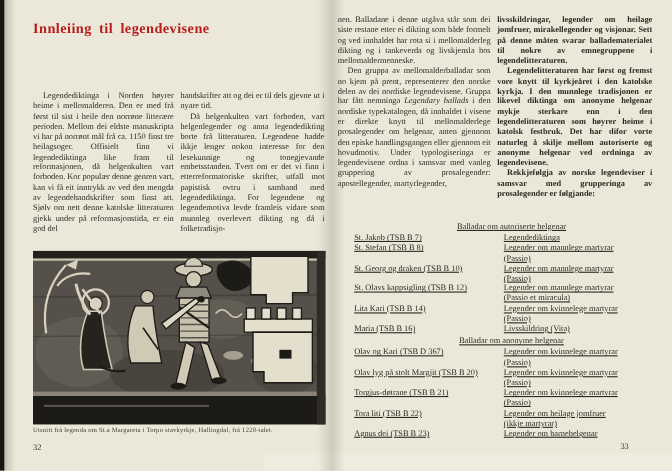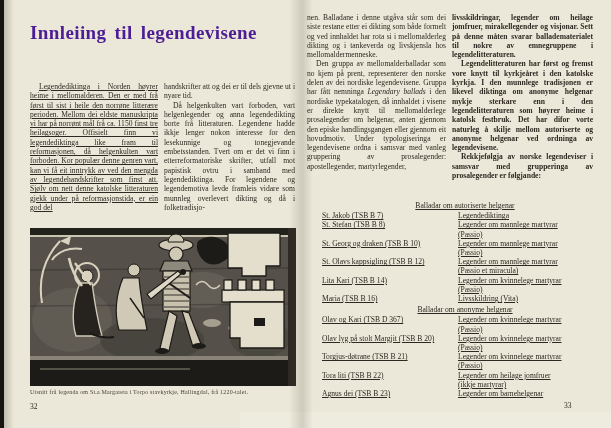--- a/index.html
+++ b/index.html
@@ -11,27 +11,27 @@
   }
   .spread{position:absolute;inset:0;background:#ebe8d9;}
   .book-left-edge{position:absolute;left:0;top:0;width:4px;height:428px;background:#17150f;}
   .left-edge-shade{position:absolute;left:4px;top:0;width:10px;height:428px;
     background:linear-gradient(90deg,rgba(40,35,25,.22),rgba(40,35,25,0));}
   .gutter{position:absolute;left:289px;top:0;width:24px;height:428px;
     background:linear-gradient(90deg,rgba(60,52,35,0),rgba(60,52,35,.16) 55%,rgba(60,52,35,0));}
   .bottom-sheet{position:absolute;left:240px;top:412px;width:371px;height:16px;background:#f0eee1;opacity:.55;}
 
   .page-title{
-    position:absolute;left:30px;top:9px;font-size:19px;letter-spacing:.4px;word-spacing:3px;
-    color:#4c1d95;
+    position:absolute;left:30px;top:9px;font-size:13px;letter-spacing:.4px;word-spacing:3px;
+    color:#b91c1c;
   }
   .col{position:absolute;text-align:justify;font-size:7.6px;line-height:9.3px;color:#2d2821;}
   .col p{margin:0;}
   .col p.indent{text-indent:9px;}
-  #lcol1{left:30px;top:82px;width:128px;text-decoration:underline;}
+  #lcol1{left:30px;top:82px;width:128px;}
   #lcol2{left:164px;top:82px;width:131px;}
   #rcol1{left:307px;top:13px;width:139px;}
   #rcol2{left:452px;top:13px;width:141px;font-weight:bold;}
   .ital{font-style:italic;}
 
   .photo{position:absolute;left:30px;top:228px;width:266px;height:158px;display:block;}
   .photo-caption{position:absolute;left:30px;top:389px;width:266px;font-size:6px;color:#453f33;letter-spacing:.2px;}
   .page-number{position:absolute;font-size:7.6px;color:#2d2821;}
   #pg-left{left:30px;top:402px;}
   #pg-right{left:564px;top:401px;}

